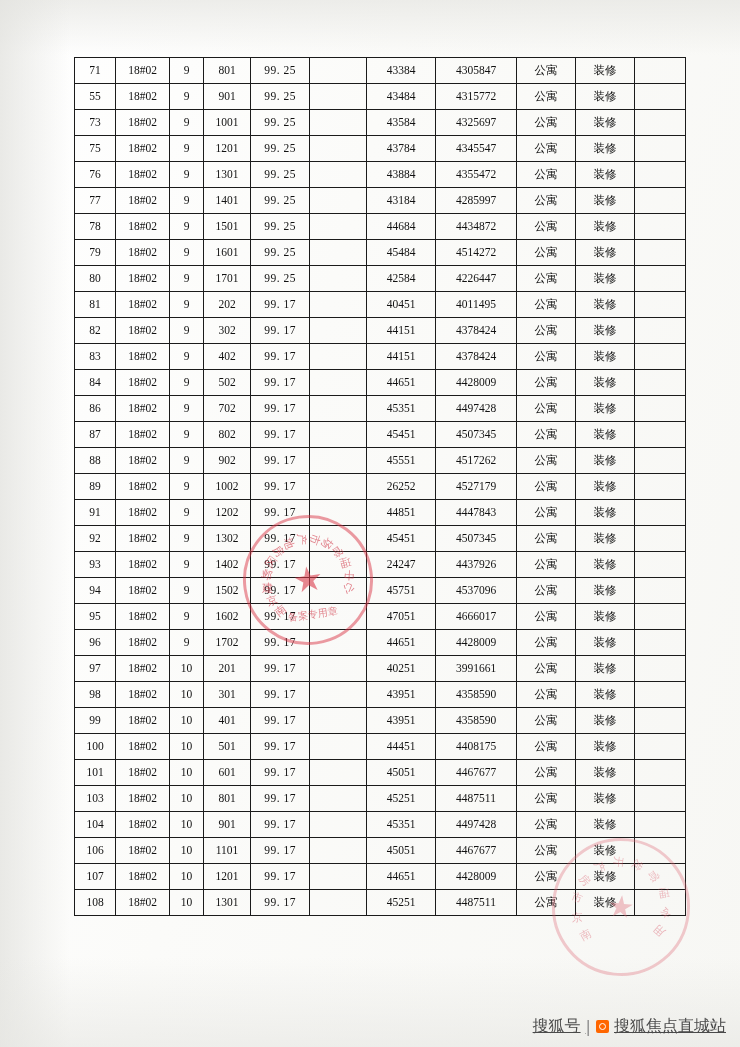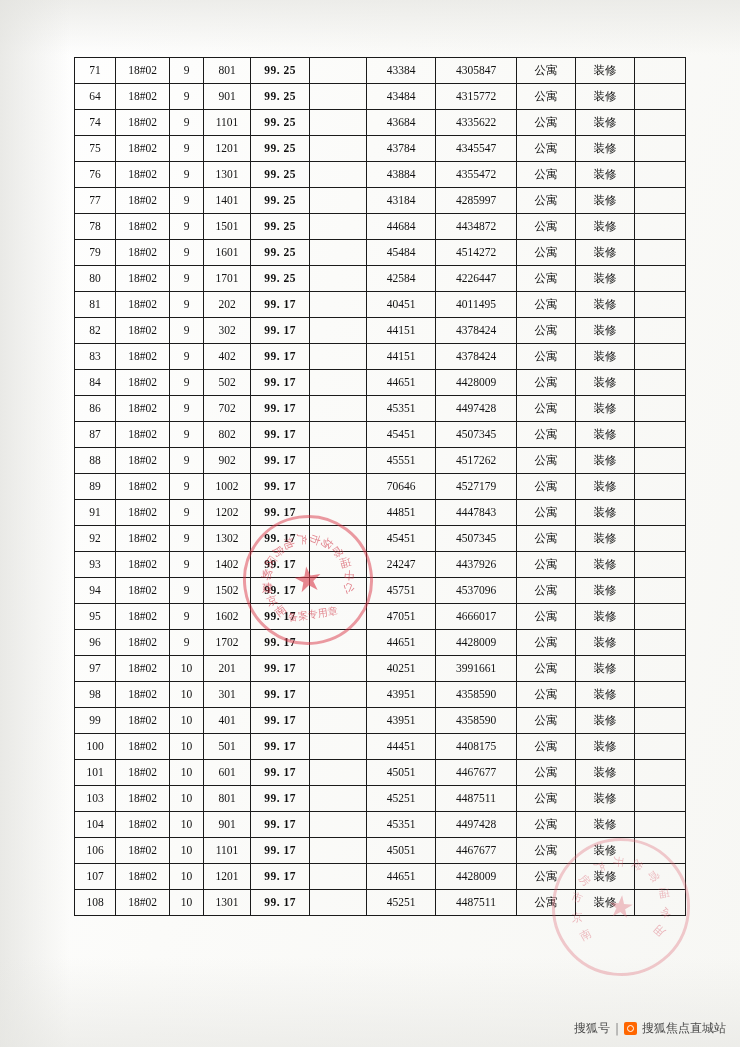--- a/index.html
+++ b/index.html
@@ -56,21 +56,21 @@
     color: #111;
     padding: 0;
     line-height: 25px;
     white-space: nowrap;
     overflow: hidden;
   }
   td.c-idx      { width: 40px; }
   td.c-bldg     { width: 53px; }
   td.c-floor    { width: 33px; }
   td.c-unit     { width: 46px; }
-  td.c-area     { width: 58px; letter-spacing: 0.5px; font-weight: bold; }
+  td.c-area     { width: 58px; letter-spacing: 0.5px; }
   td.c-blank1   { width: 56px; }
   td.c-price    { width: 68px; }
   td.c-total    { width: 80px; }
   td.c-type     { width: 58px; font-family: "DejaVu Sans", sans-serif; font-size: 11px; }
   td.c-deco     { width: 58px; font-family: "DejaVu Sans", sans-serif; font-size: 11px; }
   td.c-blank2   { width: 50px; }
 
   
   .stamp {
     position: absolute;
@@ -149,22 +149,23 @@
 
   
   .footer-mark {
     position: absolute;
     right: 14px;
     bottom: 10px;
     display: flex;
     align-items: center;
     gap: 5px;
     font-family: "DejaVu Sans", sans-serif;
-    font-size: 12px;
+    font-size: 16px;
     color: #4a4a4a;
+    text-decoration: underline;
   }
   .footer-mark .sohu-badge {
     display: inline-block;
     width: 13px;
     height: 13px;
     background: #f60;
     border-radius: 2px;
     position: relative;
   }
   .footer-mark .sohu-badge::after {
@@ -195,41 +196,41 @@
           <td class="c-unit">801</td>
           <td class="c-area">99. 25</td>
           <td class="c-blank1"></td>
           <td class="c-price">43384</td>
           <td class="c-total">4305847</td>
           <td class="c-type">公寓</td>
           <td class="c-deco">装修</td>
           <td class="c-blank2"></td>
         </tr>
         <tr>
-          <td class="c-idx">64</td>
+          <td class="c-idx">55</td>
           <td class="c-bldg">18#02</td>
           <td class="c-floor">9</td>
           <td class="c-unit">901</td>
           <td class="c-area">99. 25</td>
           <td class="c-blank1"></td>
           <td class="c-price">43484</td>
           <td class="c-total">4315772</td>
           <td class="c-type">公寓</td>
           <td class="c-deco">装修</td>
           <td class="c-blank2"></td>
         </tr>
         <tr>
-          <td class="c-idx">74</td>
-          <td class="c-bldg">18#02</td>
-          <td class="c-floor">9</td>
-          <td class="c-unit">1101</td>
-          <td class="c-area">99. 25</td>
-          <td class="c-blank1"></td>
-          <td class="c-price">43684</td>
-          <td class="c-total">4335622</td>
+          <td class="c-idx">73</td>
+          <td class="c-bldg">18#02</td>
+          <td class="c-floor">9</td>
+          <td class="c-unit">1001</td>
+          <td class="c-area">99. 25</td>
+          <td class="c-blank1"></td>
+          <td class="c-price">43584</td>
+          <td class="c-total">4325697</td>
           <td class="c-type">公寓</td>
           <td class="c-deco">装修</td>
           <td class="c-blank2"></td>
         </tr>
         <tr>
           <td class="c-idx">75</td>
           <td class="c-bldg">18#02</td>
           <td class="c-floor">9</td>
           <td class="c-unit">1201</td>
           <td class="c-area">99. 25</td>
@@ -396,21 +397,21 @@
           <td class="c-deco">装修</td>
           <td class="c-blank2"></td>
         </tr>
         <tr>
           <td class="c-idx">89</td>
           <td class="c-bldg">18#02</td>
           <td class="c-floor">9</td>
           <td class="c-unit">1002</td>
           <td class="c-area">99. 17</td>
           <td class="c-blank1"></td>
-          <td class="c-price">70646</td>
+          <td class="c-price">26252</td>
           <td class="c-total">4527179</td>
           <td class="c-type">公寓</td>
           <td class="c-deco">装修</td>
           <td class="c-blank2"></td>
         </tr>
         <tr>
           <td class="c-idx">91</td>
           <td class="c-bldg">18#02</td>
           <td class="c-floor">9</td>
           <td class="c-unit">1202</td>

